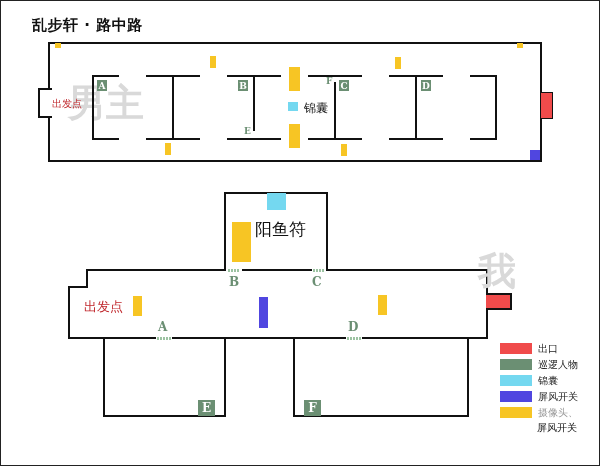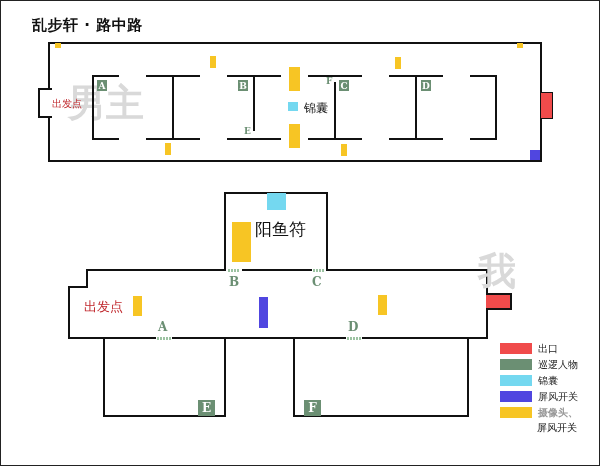--- a/index.html
+++ b/index.html
@@ -149,16 +149,16 @@
   <div class="legend-row" style="top:375px;">
     <div class="legend-sw" style="background:#74d8f0;"></div>
     <div class="legend-tx">锦囊</div>
   </div>
   <div class="legend-row" style="top:391px;">
     <div class="legend-sw" style="background:#5046e0;"></div>
     <div class="legend-tx">屏风开关</div>
   </div>
   <div class="legend-row" style="top:407px;">
     <div class="legend-sw" style="background:#f7c524;"></div>
-    <div class="legend-tx" style="color:#999;font-weight:bold;">摄像头、</div>
+    <div class="legend-tx" style="color:#999;">摄像头、</div>
   </div>
   <div class="abs" style="left:537px;top:421px;font-size:10px;color:#111;">屏风开关</div>
 </div>
 
 </body></html>

